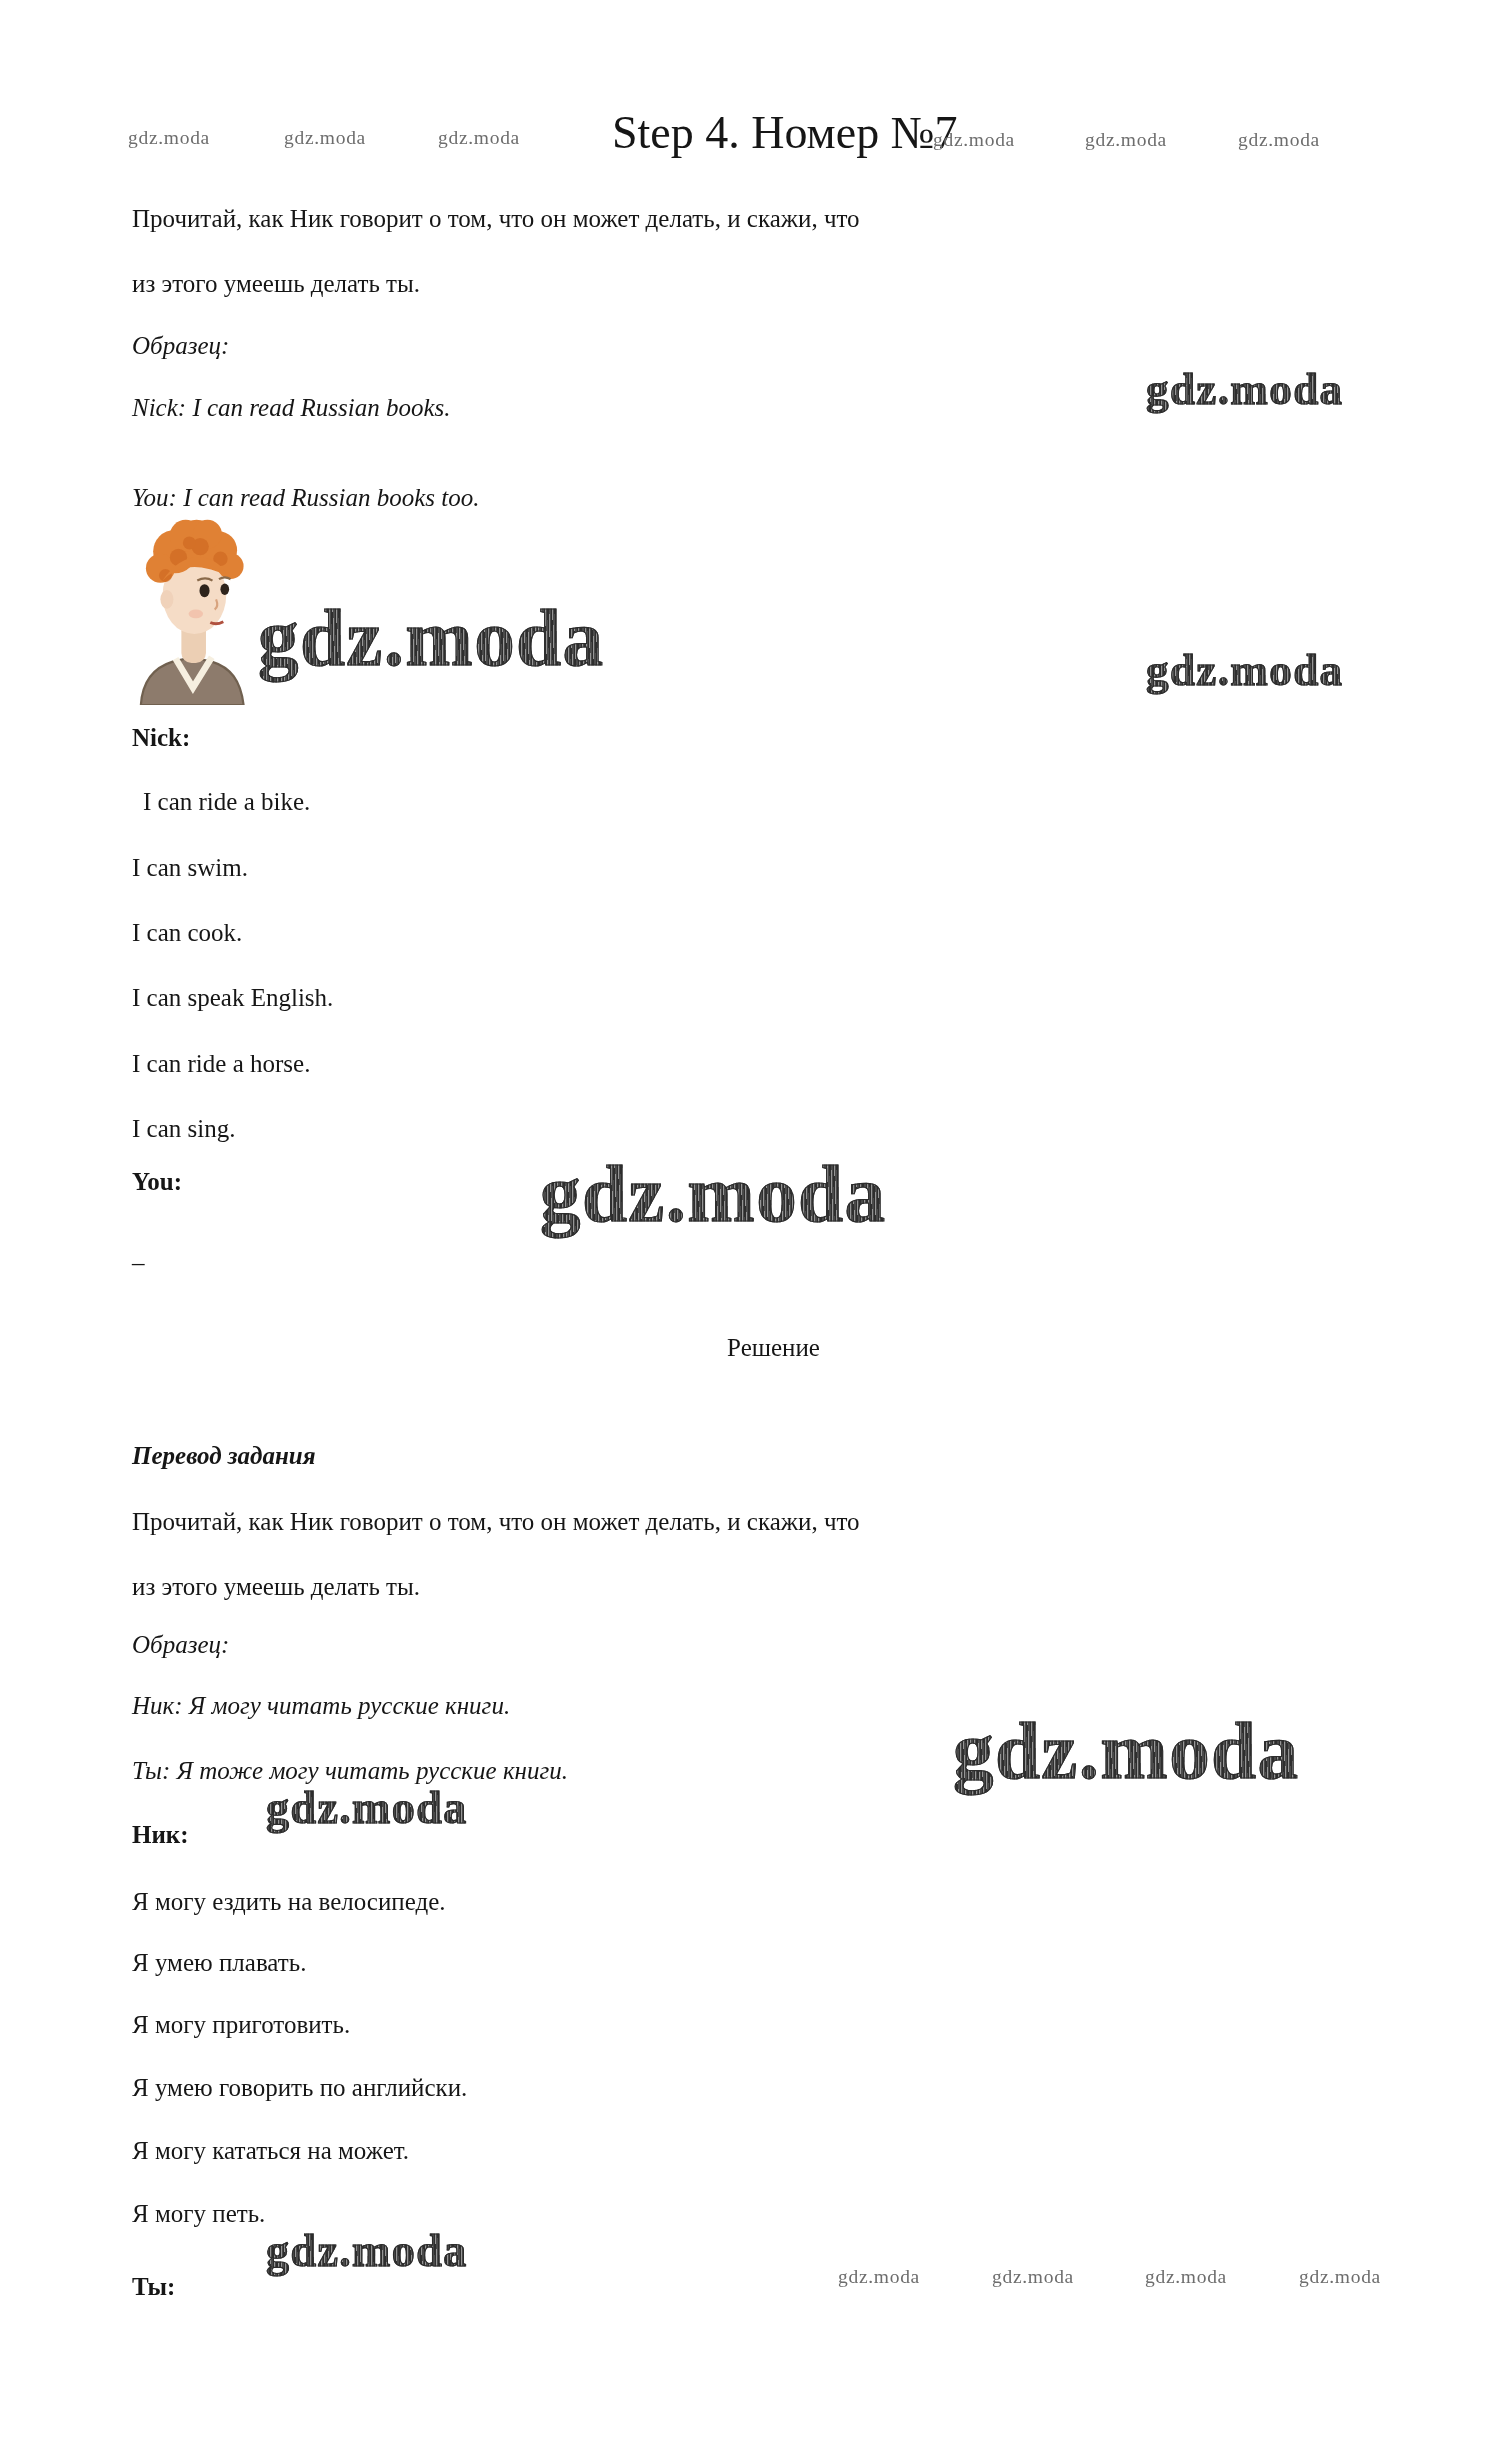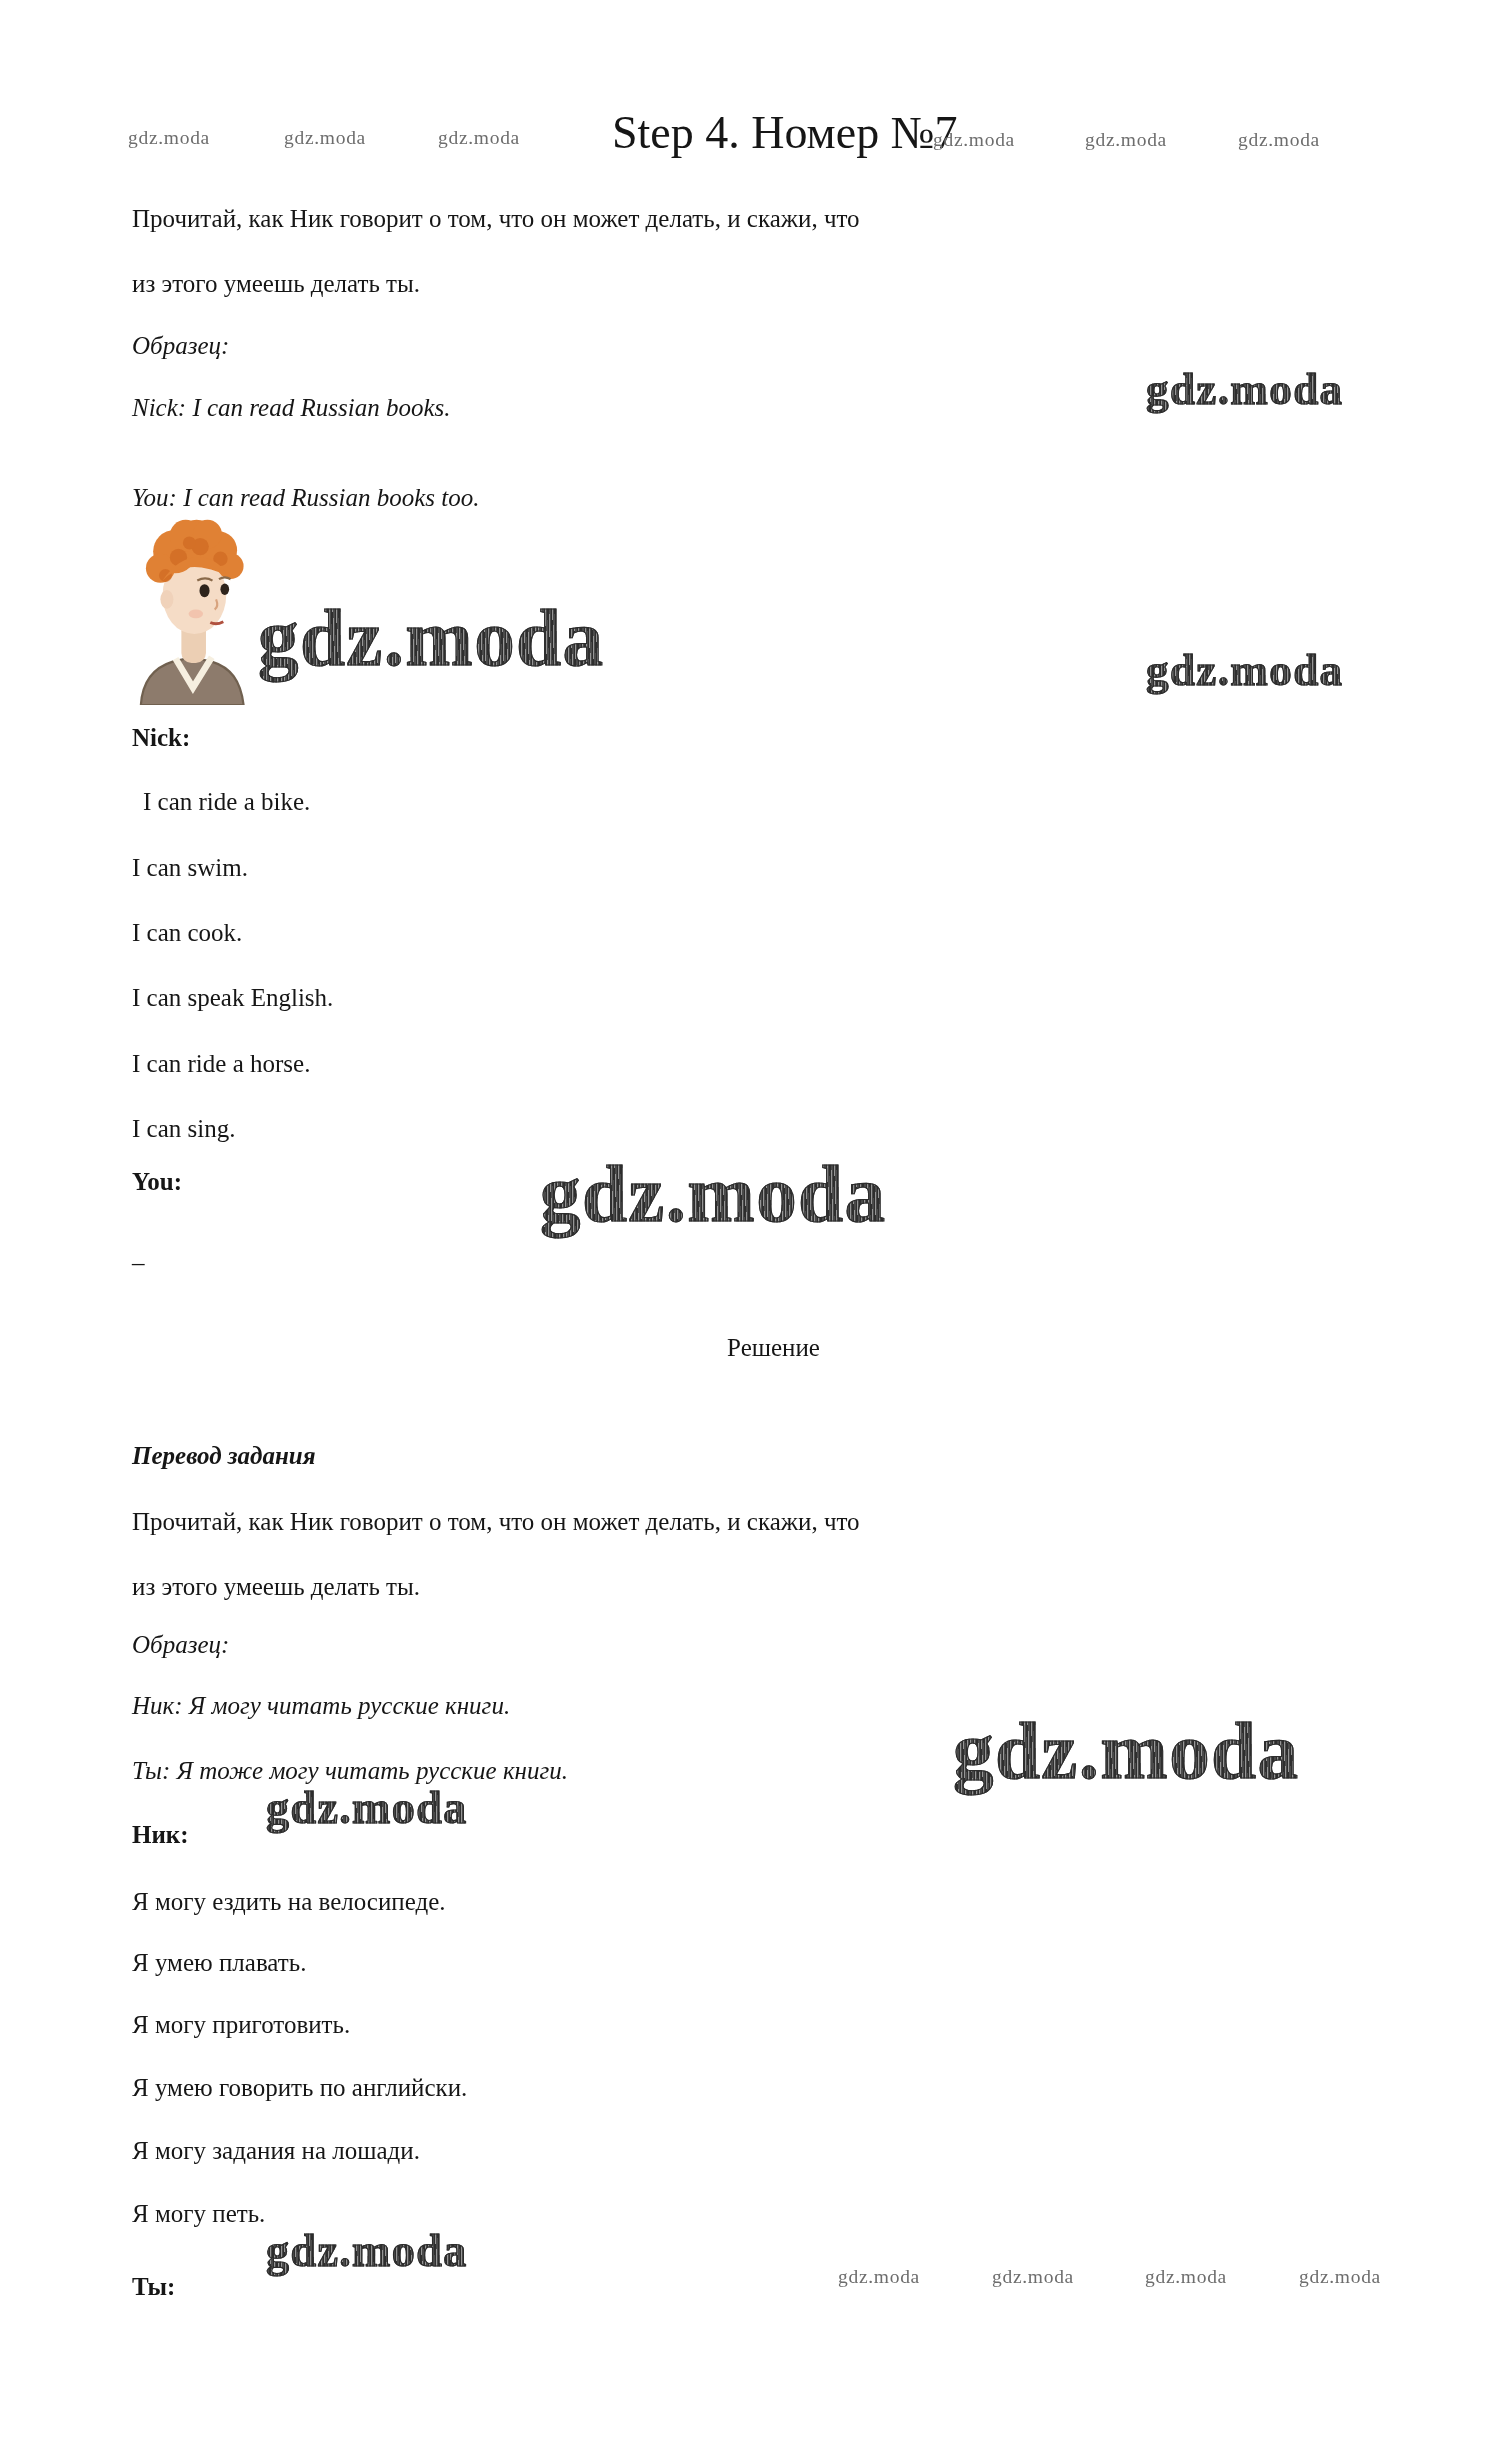--- a/index.html
+++ b/index.html
@@ -107,21 +107,21 @@
 
 <div class="abs wm wm-l" style="left:953px;top:1705px;">gdz.moda</div>
 
 <div class="abs wm wm-m2" style="left:266px;top:1782px;">gdz.moda</div>
 
 <div class="abs ln b" style="left:132px;top:1821px;">Ник:</div>
 <div class="abs ln" style="left:132px;top:1888px;">Я могу ездить на велосипеде.</div>
 <div class="abs ln" style="left:132px;top:1949px;">Я умею плавать.</div>
 <div class="abs ln" style="left:132px;top:2011px;">Я могу приготовить.</div>
 <div class="abs ln" style="left:132px;top:2074px;">Я умею говорить по английски.</div>
-<div class="abs ln" style="left:132px;top:2137px;">Я могу задания на лошади.</div>
+<div class="abs ln" style="left:132px;top:2137px;">Я могу кататься на может.</div>
 <div class="abs ln" style="left:132px;top:2200px;">Я могу петь.</div>
 
 <div class="abs wm wm-m2" style="left:266px;top:2225px;">gdz.moda</div>
 <div class="abs ln b" style="left:132px;top:2273px;">Ты:</div>
 
 <div class="abs wm-s" style="left:838px;top:2266px;">gdz.moda</div>
 <div class="abs wm-s" style="left:992px;top:2266px;">gdz.moda</div>
 <div class="abs wm-s" style="left:1145px;top:2266px;">gdz.moda</div>
 <div class="abs wm-s" style="left:1299px;top:2266px;">gdz.moda</div>
 

